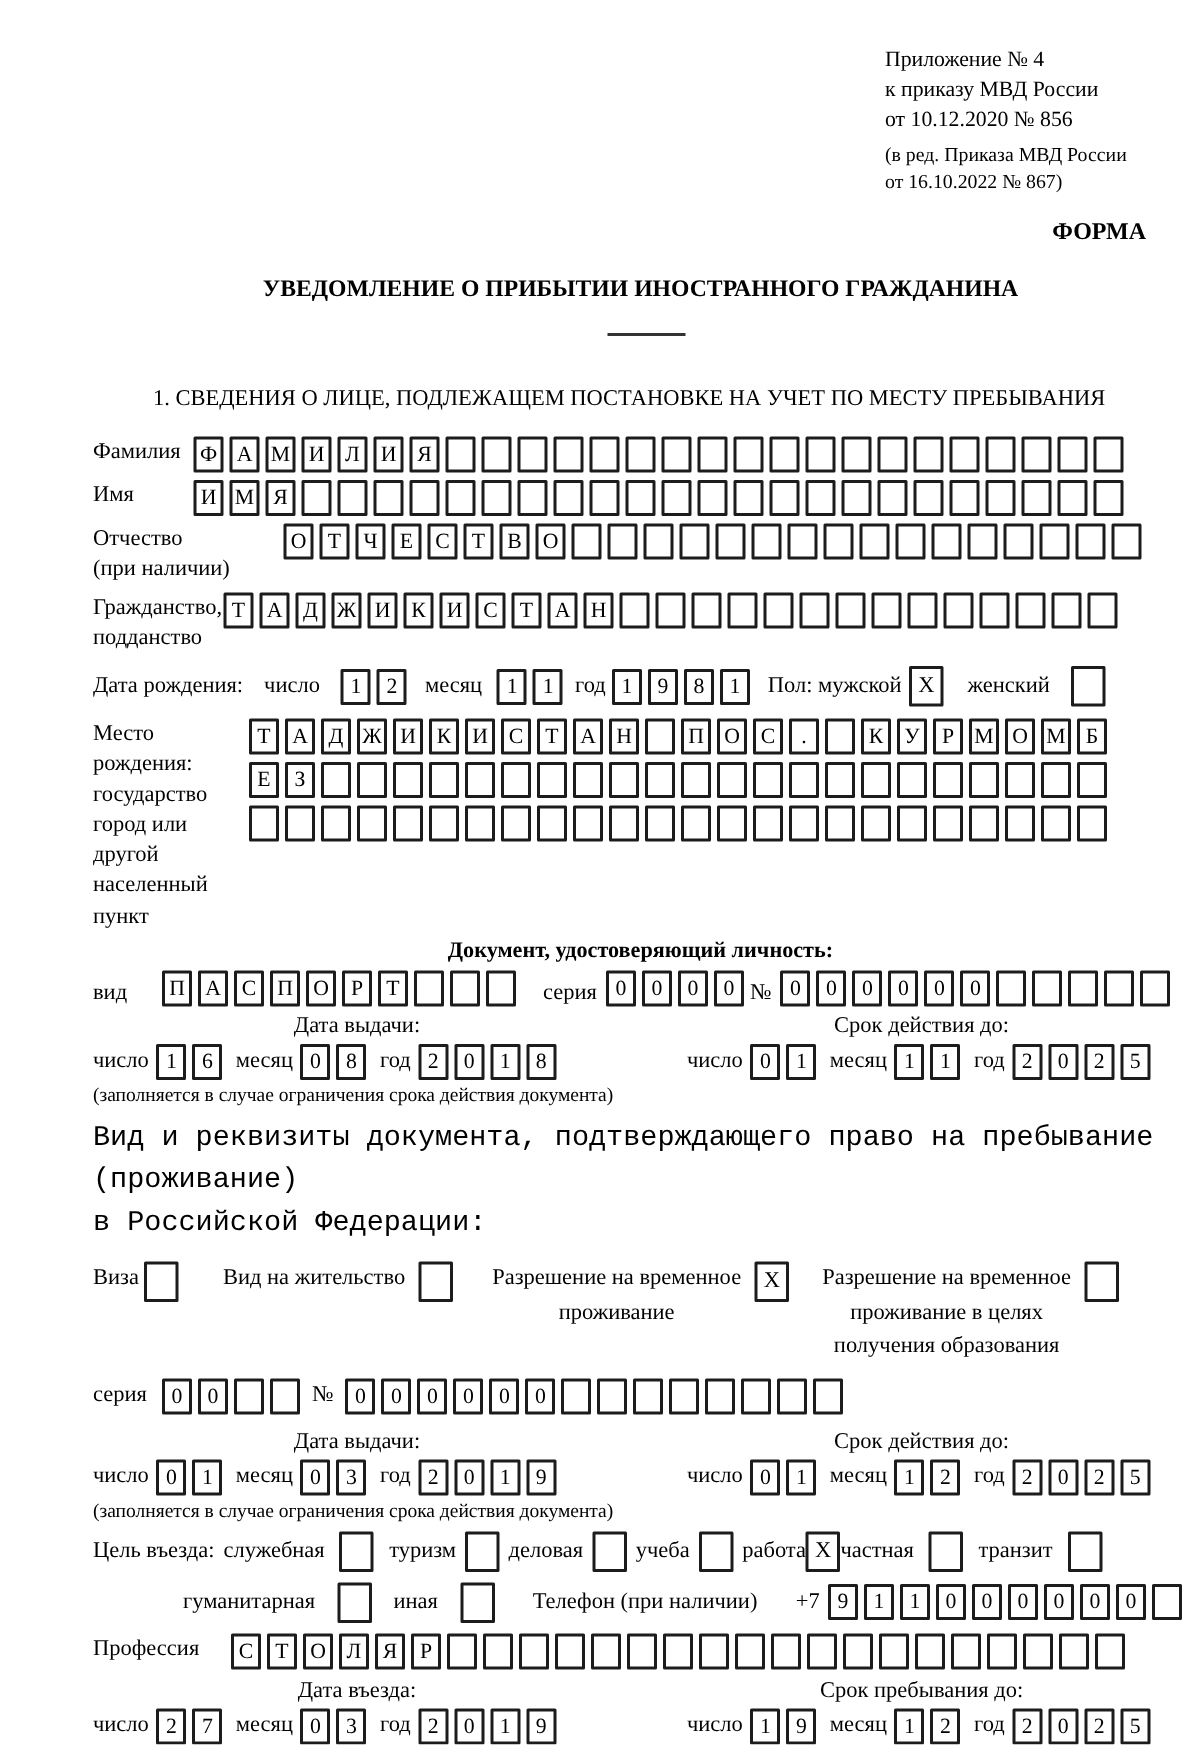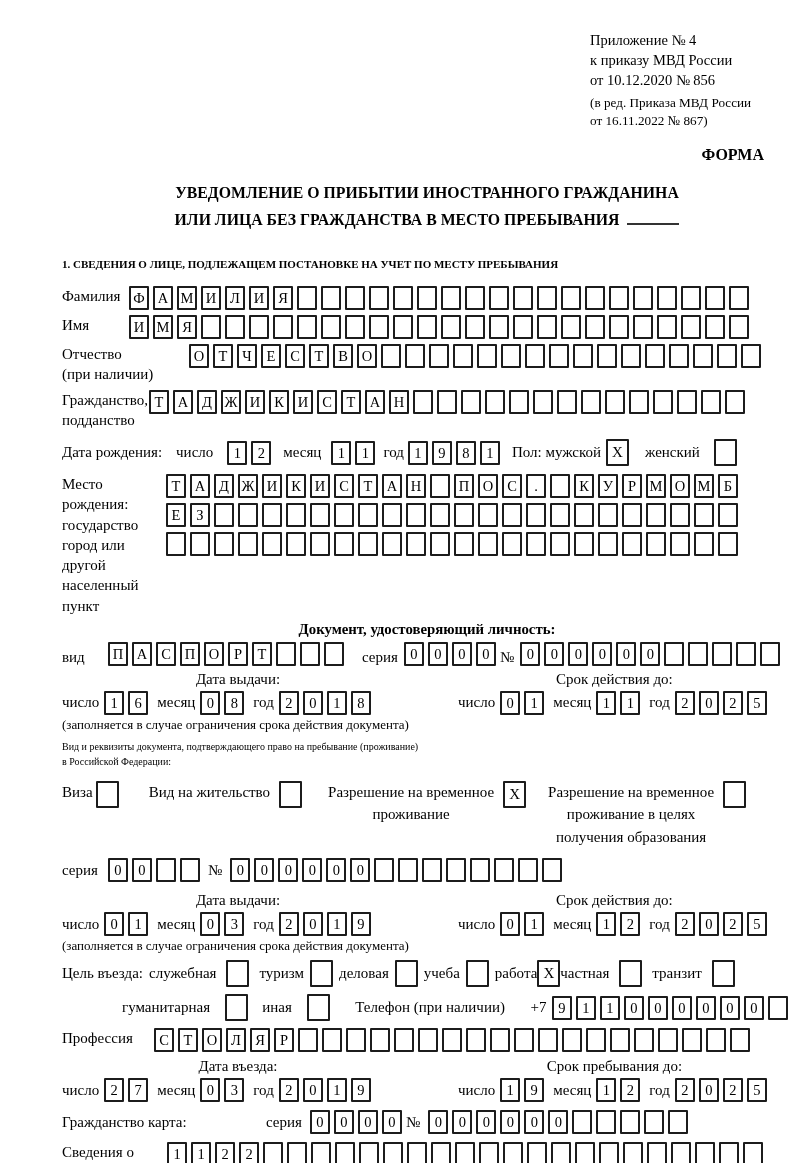--- a/index.html
+++ b/index.html
@@ -8,23 +8,23 @@
   .page{position:relative;box-sizing:border-box;width:800px;height:1026px;
         padding:30px 8px 0 62px;}
 
   
   .ref{margin-left:528px;font-size:14.5px;line-height:1.38;}
   .ref .sub{font-size:13.2px;}
   .ref .gap{height:4px;}
   .forma{text-align:right;padding-right:28px;font-weight:bold;font-size:16px;margin-top:16px;}
   .title{text-align:center;font-weight:bold;font-size:15.8px;line-height:1.7;margin-top:16px;}
   .blank{display:inline-block;width:52px;border-bottom:2px solid #333;height:0.9em;margin-left:8px;}
-  .sect{font-weight:bold;font-size:11px;margin-top:24px;margin-bottom:16px;}
+  .sect{font-weight:normal;font-size:15px;margin-top:24px;margin-bottom:16px;margin-left:40px;}
   .center-bold{text-align:center;font-weight:bold;font-size:14.8px;margin:2px 0 4px 0;}
-  .plain{font-size:10px;line-height:1.5;}
+  .plain{font-size:19px;line-height:1.5;font-family:Liberation Mono, monospace;}
 
   
   .cellrow{display:inline-flex;flex-wrap:nowrap;}
   .cell{display:inline-block;box-sizing:border-box;width:20px;height:24px;
         border:2px solid #1c1c1c;border-radius:1px;margin-right:4px;
         text-align:center;font-size:14.5px;line-height:20px;background:#fff;}
   .cb .cell{width:23px;height:27px;line-height:23px;font-size:15px;margin-right:0;}
 
   
   .frow{display:flex;align-items:flex-start;margin-bottom:5px;}
@@ -55,28 +55,28 @@
 <body>
 
 <div class="page">
 
   <div class="ref">
     <div>Приложение № 4</div>
     <div>к приказу МВД России</div>
     <div>от 10.12.2020 № 856</div>
     <div class="gap"></div>
     <div class="sub">(в ред. Приказа МВД России</div>
-    <div class="sub">от 16.11.2022 № 867)</div>
+    <div class="sub">от 16.10.2022 № 867)</div>
   </div>
 
   <div class="forma">ФОРМА</div>
 
   <div class="title">
     <div>УВЕДОМЛЕНИЕ О ПРИБЫТИИ ИНОСТРАННОГО ГРАЖДАНИНА</div>
-    <div><span>ИЛИ ЛИЦА БЕЗ ГРАЖДАНСТВА В МЕСТО ПРЕБЫВАНИЯ</span><span class="blank"></span></div>
+    <div><span class="blank"></span></div>
   </div>
 
   <div class="sect">1. СВЕДЕНИЯ О ЛИЦЕ, ПОДЛЕЖАЩЕМ ПОСТАНОВКЕ НА УЧЕТ ПО МЕСТУ ПРЕБЫВАНИЯ</div>
 
   <div class="frow">
     <span class="flabel w67">Фамилия</span>
     <span class="cellrow">
         <span class="cell">Ф</span>
         <span class="cell">А</span>
         <span class="cell">М</span>

